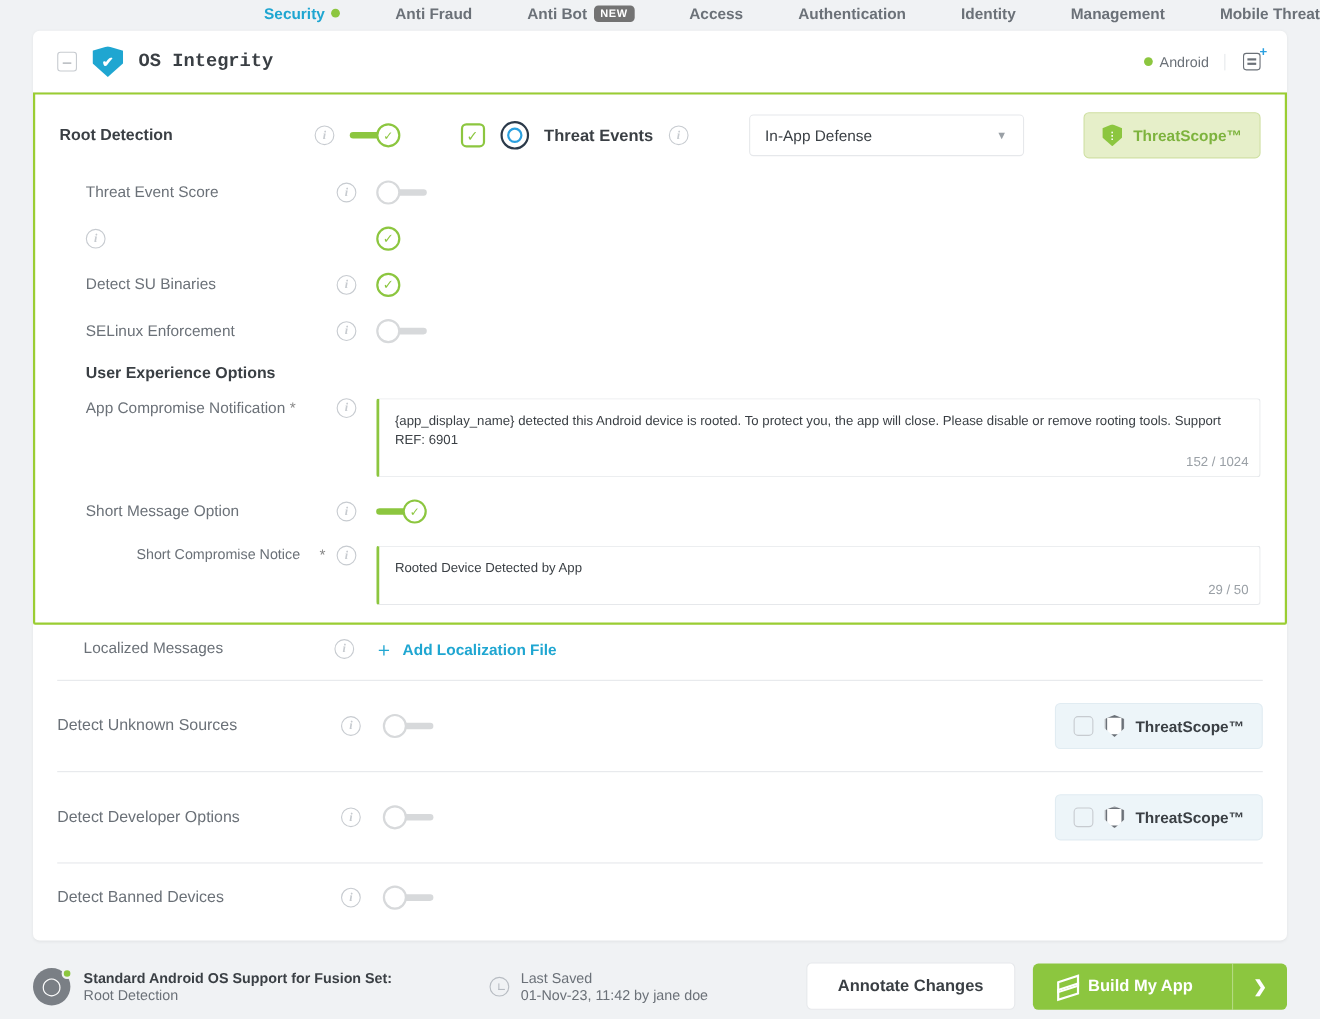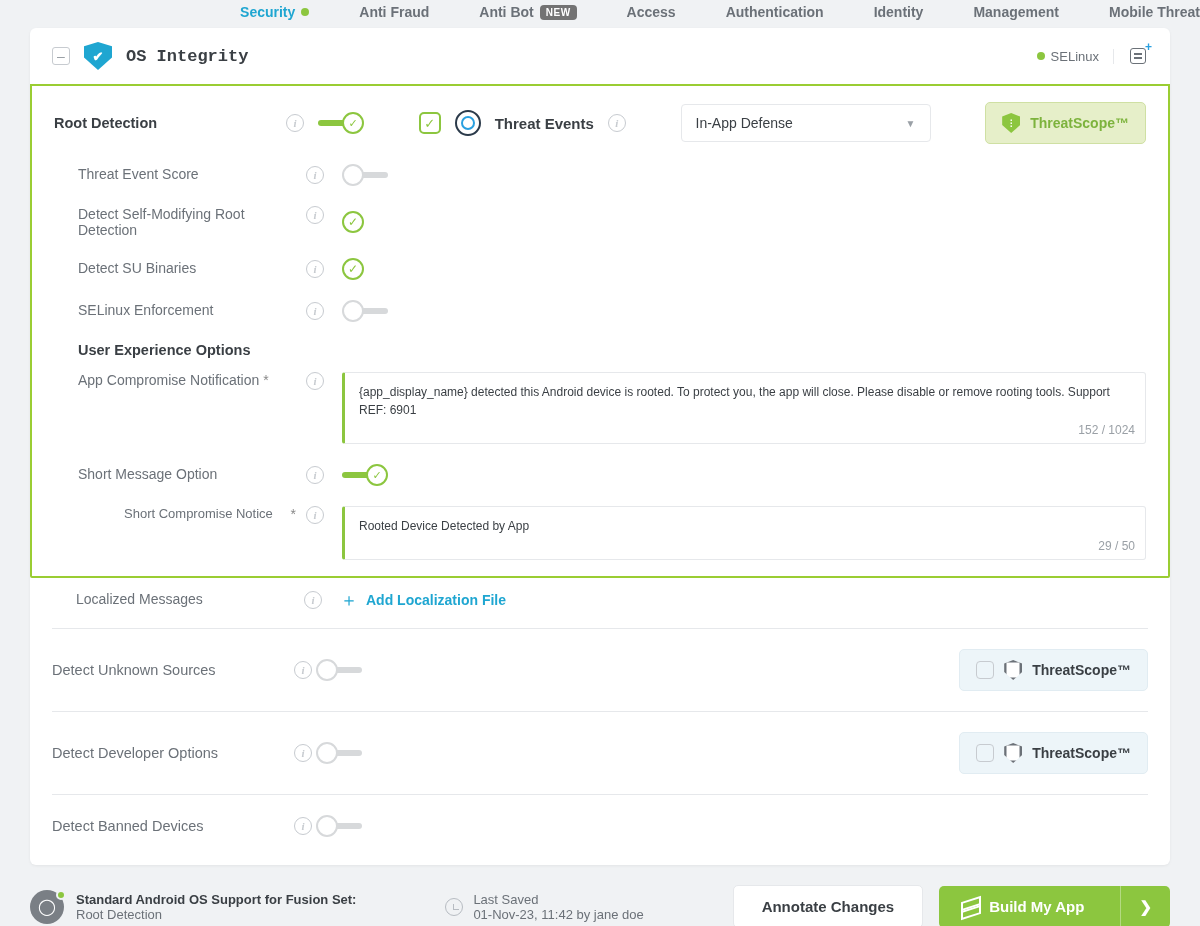--- a/index.html
+++ b/index.html
@@ -152,21 +152,21 @@
   .textbox-wrap .value{font-size:12px;color:#3a3f44;line-height:1.5;}
   .textbox-wrap .count{position:absolute;right:10px;bottom:6px;font-size:12px;color:var(--text-lighter);}
 
   .link-row{display:flex;align-items:center;gap:8px;color:var(--accent-blue);font-weight:600;cursor:pointer;}
   .hr{height:1px;background:var(--border);margin:6px 22px;}
 
   .plain-row{
     display:flex;align-items:center;justify-content:space-between;
     padding:14px 22px;
   }
-  .plain-row .left-grp{display:flex;align-items:center;gap:4px;}
+  .plain-row .left-grp{display:flex;align-items:center;gap:20px;}
   .plain-row .left-grp .plabel{width:238px;color:var(--text-light);font-size:14.5px;}
 
   
   .footer{
     display:flex;align-items:center;justify-content:space-between;
     padding:8px 30px 10px; gap:20px;
   }
   .footer-left{display:flex;align-items:center;gap:12px;}
   .android-circ{
     width:34px;height:34px;border-radius:50%;background:#7a7f85;
@@ -232,21 +232,21 @@
 <div class="card">
   <div class="card-header">
     <div class="card-header-left">
       <div class="collapse-box">–</div>
       <div class="shield-blue"></div>
       <div class="card-title">OS Integrity</div>
     </div>
     <div class="card-header-right">
       <div class="status-active">
         <span class="dot"></span>
-        <span>SELinux</span>
+        <span>Android</span>
       </div>
       <div class="icon-btn">
         <span class="task-icon"></span>
         <span class="plus-corner">+</span>
       </div>
     </div>
   </div>
 
   <div class="card-body">
     <div class="green-box">
@@ -284,21 +284,20 @@
         <div class="ctrl">
           <span class="toggle off">
               <span class="track"></span>
               <span class="knob"></span>
             </span>
         </div>
       </div>
 
       <div class="row">
         <div class="row-left">
-          <span class="label">Detect Self-Modifying Root Detection</span>
           <span class="info-circ">i</span>
         </div>
         <div class="ctrl">
           <span class="circ-check"></span>
         </div>
       </div>
 
       <div class="row">
         <div class="row-left">
           <span class="label">Detect SU Binaries</span>

